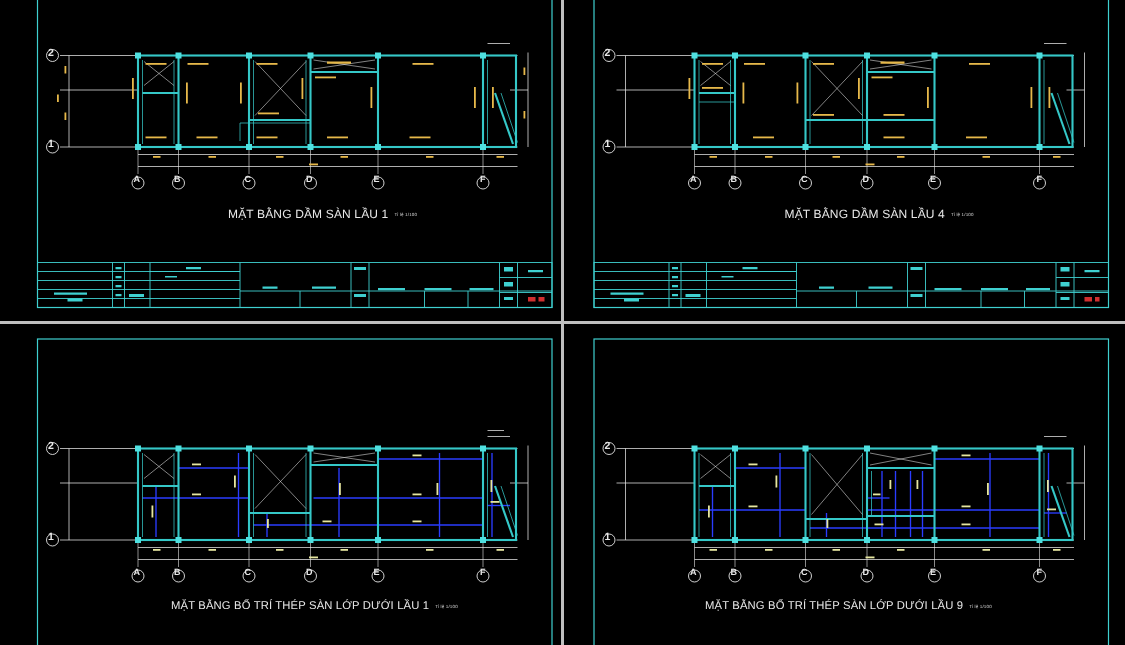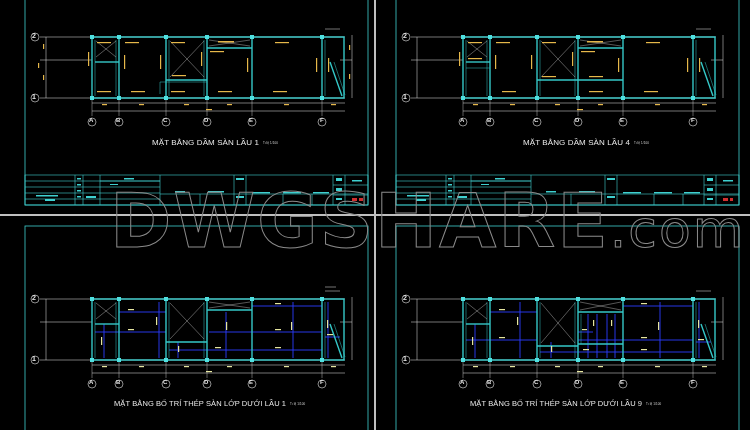--- a/index.html
+++ b/index.html
@@ -638,14 +638,13 @@
     <div style="position:absolute;left:244px;top:163px;color:#e8e8e8;font-size:6px;font-weight:bold;">E</div>
     <div style="position:absolute;left:315px;top:163px;color:#e8e8e8;font-size:6px;font-weight:bold;">F</div>
     <div class="title" style="left:94px;top:183px;font-size:7.5px;">
       <span>MẶT BẰNG BỐ TRÍ THÉP SÀN LỚP DƯỚI LẦU 9</span><span class="scale">Tỉ lệ 1/100</span>
     </div>
   </div>
 
   <div class="vdiv"></div>
   <div class="hdiv"></div>
 
-  <div class="watermark"><span>DWGSHARE</span><span class="com">.com</span></div>
 </div>
 
 </body></html>

